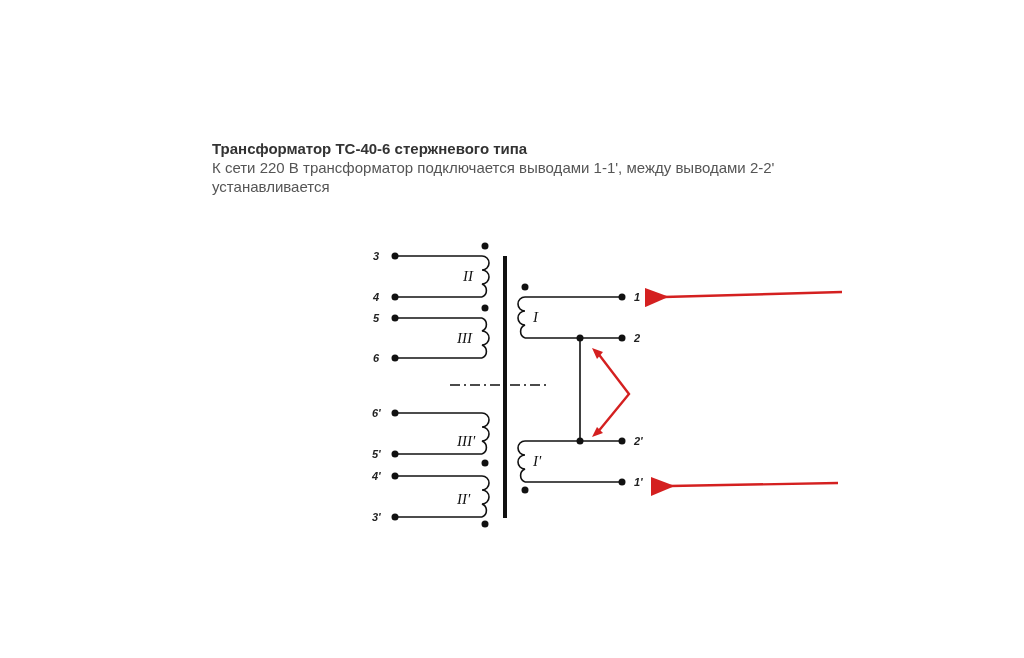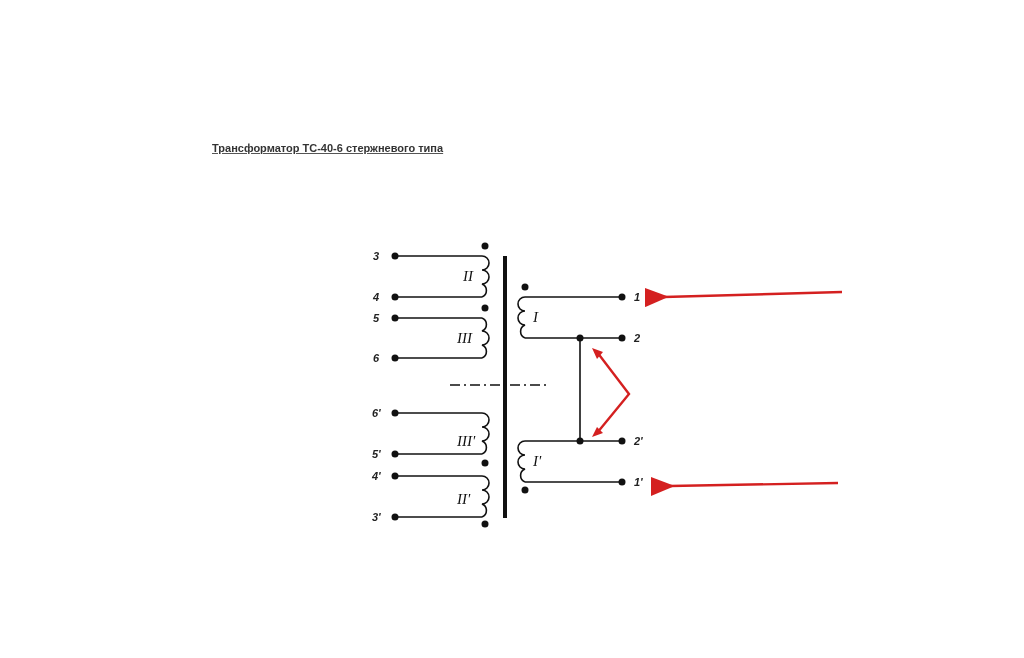--- a/index.html
+++ b/index.html
@@ -1,27 +1,28 @@
 <!DOCTYPE html>
 <html><head>
 <meta charset="utf-8">
 <style>
   html, body { margin:0; padding:0; background:#ffffff; }
   body { width:1024px; height:658px; position:relative; overflow:hidden; font-family:"Liberation Sans", sans-serif; }
-  .text-block { position:absolute; left:212px; top:139px; width:600px; color:#555; font-size:11px; line-height:19px;text-decoration:underline; }
+  .text-block { position:absolute; left:212px; top:139px; width:600px; color:#555; font-size:15px; line-height:19px; }
   .title { font-weight:bold; color:#333; }
   svg.diagram { position:absolute; left:0; top:0; }
   .lbl { font-family:"Liberation Sans", sans-serif; font-size:11px; font-weight:bold; font-style:italic; fill:#222; }
   .roman { font-family:"Liberation Serif", serif; font-size:15px; font-style:italic; fill:#111; }
 </style>
 </head>
 <body>
 
 <div class="text-block">
   <div class="title">Трансформатор ТС-40-6 стержневого типа</div>
+  <div>К сети 220 В трансформатор подключается выводами 1-1', между выводами 2-2' устанавливается</div>
 </div>
 
 <svg class="diagram" width="1024" height="658" viewBox="0 0 1024 658">
   <defs>
     <marker id="ah" markerWidth="10" markerHeight="8" refX="2" refY="4" orient="auto">
       <path d="M10,0 L0,4 L10,8 Z" fill="#d42020"></path>
     </marker>
   </defs>
 
   <line x1="505" y1="256" x2="505" y2="518" stroke="#111" stroke-width="4"></line>

